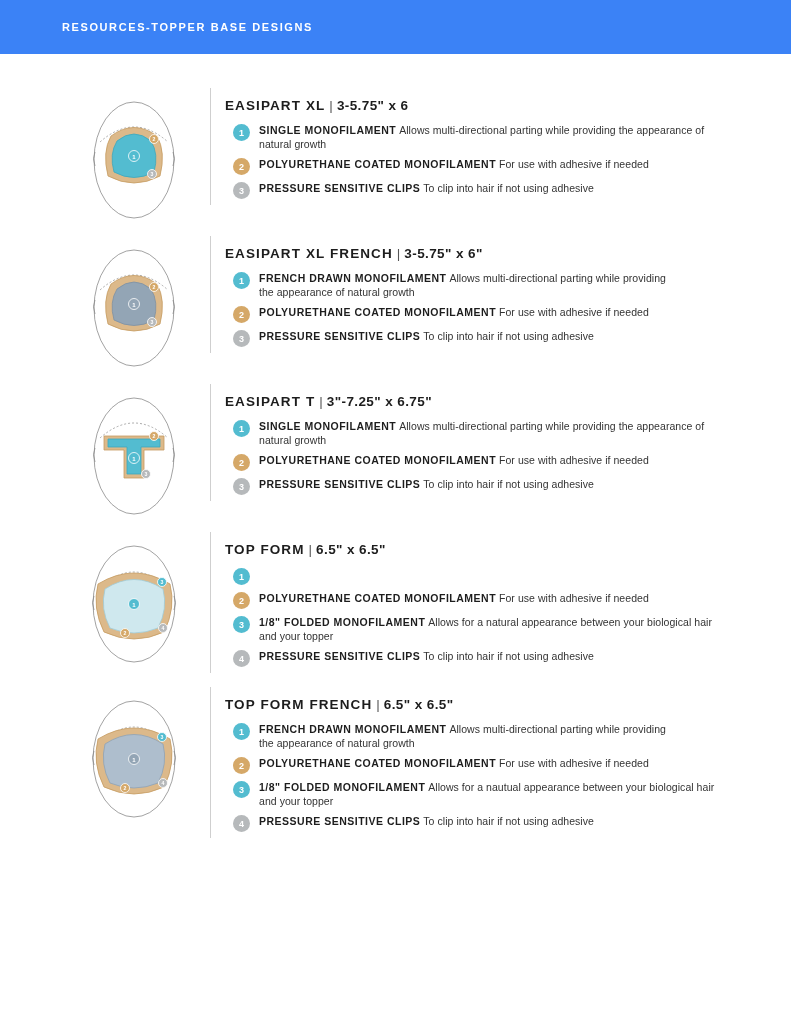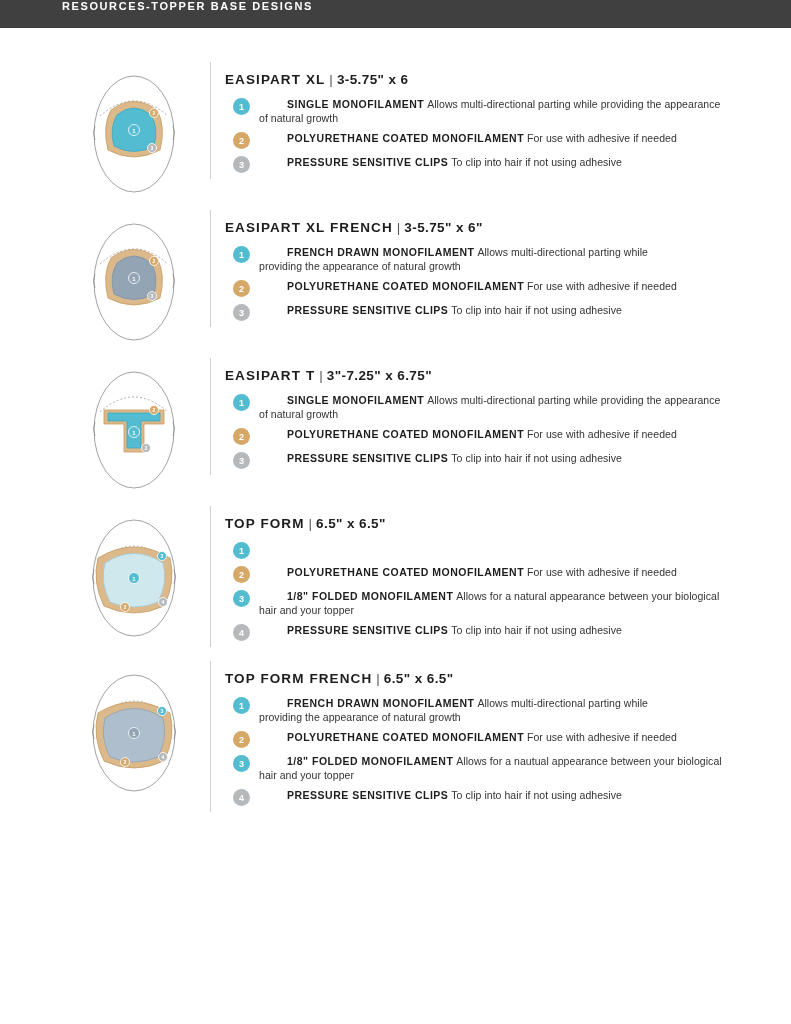--- a/index.html
+++ b/index.html
@@ -6,24 +6,24 @@
   html, body { margin: 0; padding: 0; }
   body {
     width: 791px;
     height: 1024px;
     background: #ffffff;
     font-family: "Liberation Sans", sans-serif;
     color: #2b2b2b;
     overflow: hidden;
   }
   .page-header {
-    height: 28px;
-    background: #404040;
-    display: flex;
-    align-items: flex-start;
+    height: 54px;
+    background: #3b82f6;
+    display: flex;
+    align-items: center;
     padding-left: 62px;
   }
   .page-header .title {
     color: #ffffff;
     font-size: 11px;
     font-weight: bold;
     letter-spacing: 1.6px;
     text-transform: uppercase;
   }
   .content {
@@ -96,21 +96,20 @@
     font-size: 10.5px;
     line-height: 14px;
     color: #333;
     max-width: 470px;
   }
   .feat-text .lbl {
     font-weight: bold;
     letter-spacing: 0.5px;
     color: #1d1d1d;
     text-transform: uppercase;
-    margin-left: 28px;
   }
   .feat-text .desc {
     letter-spacing: 0.05px;
   }
   svg { display: block; }
 </style>
 </head>
 <body>
 
 <div class="page-header">

